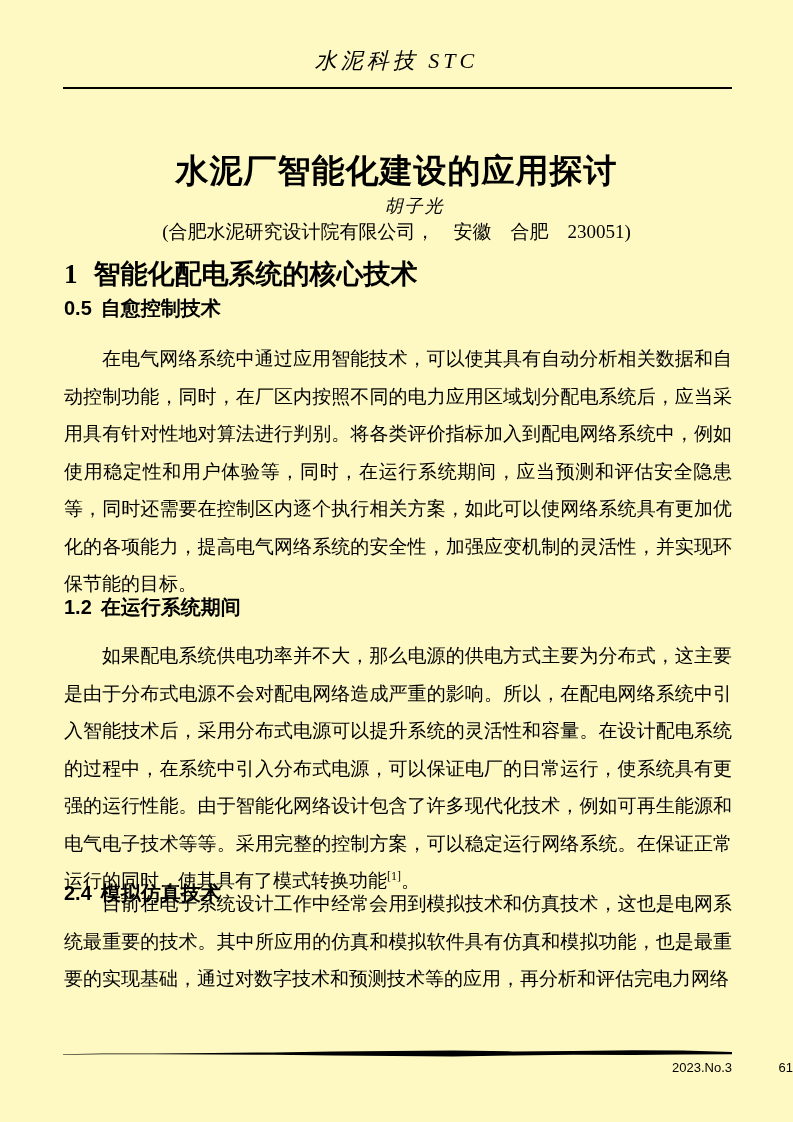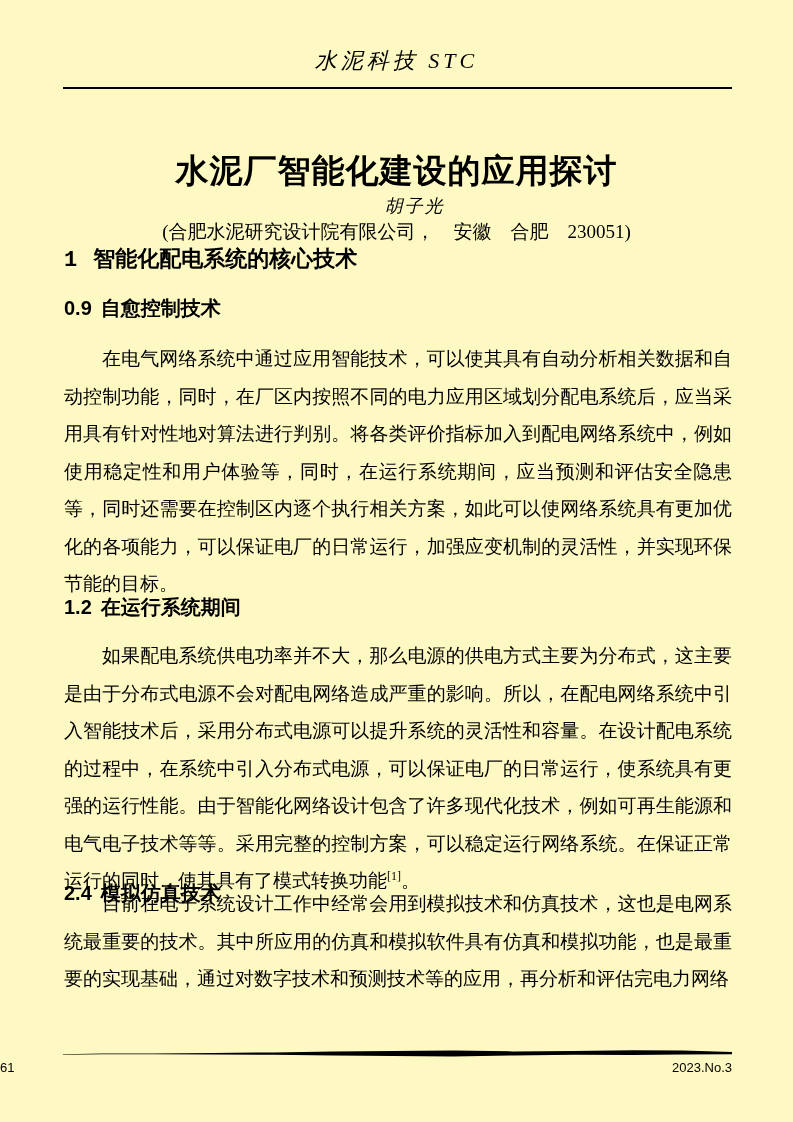--- a/index.html
+++ b/index.html
@@ -54,24 +54,24 @@
     position: absolute;
     top: 219px; left: 0; right: 0;
     text-align: center;
     font-size: 19px;
   }
 
   
   .content { position: absolute; left: 64px; width: 668px; }
 
   .sec-h1 {
-    top: 244px;
-    font-family: Liberation Mono, monospace;
+    top: 256px;
+    font-family: Liberation Serif, serif;
     font-weight: 700;
-    font-size: 22px;
+    font-size: 27px;
   }
   .sec-h1 .sec-num { margin-right: 16px; }
 
   .sec-h2 {
     font-family: "Liberation Sans", "DejaVu Sans", sans-serif;
     font-weight: 700;
     font-size: 20px;
   }
   .sec-h2 .sec-num { margin-right: 9px; }
   .h2-1 { top: 295px; }
@@ -98,23 +98,24 @@
   
   .footer-rule-svg {
     position: absolute;
     top: 1049px; left: 63px;
     width: 669px; height: 10px;
     display: block;
   }
   .footer-page-number {
     position: absolute;
     top: 1060px; left: 0; right: 0;
-    text-align: left;
+    text-align: right;
     font-size: 13px;
     font-family: "Liberation Sans", "DejaVu Sans", sans-serif;
+    padding-left: 15px;
   }
   .footer-issue {
     position: absolute;
     top: 1060px; right: 61px;
     font-size: 13px;
     font-family: "Liberation Sans", "DejaVu Sans", sans-serif;
   }
 </style>
 </head>
 <body>
@@ -126,23 +127,23 @@
 
   <h1 class="article-title">水泥厂智能化建设的应用探讨</h1>
   <div class="author">胡子光</div>
   <div class="affiliation">(合肥水泥研究设计院有限公司，　安徽　合肥　230051)</div>
 
   <div class="content sec-h1">
     <span class="sec-num">1</span><span>智能化配电系统的核心技术</span>
   </div>
 
   <div class="content sec-h2 h2-1">
-    <span class="sec-num">0.9</span><span>自愈控制技术</span>
+    <span class="sec-num">0.5</span><span>自愈控制技术</span>
   </div>
-  <p class="content body-par p-1">在电气网络系统中通过应用智能技术，可以使其具有自动分析相关数据和自动控制功能，同时，在厂区内按照不同的电力应用区域划分配电系统后，应当采用具有针对性地对算法进行判别。将各类评价指标加入到配电网络系统中，例如使用稳定性和用户体验等，同时，在运行系统期间，应当预测和评估安全隐患等，同时还需要在控制区内逐个执行相关方案，如此可以使网络系统具有更加优化的各项能力，可以保证电厂的日常运行，加强应变机制的灵活性，并实现环保节能的目标。</p>
+  <p class="content body-par p-1">在电气网络系统中通过应用智能技术，可以使其具有自动分析相关数据和自动控制功能，同时，在厂区内按照不同的电力应用区域划分配电系统后，应当采用具有针对性地对算法进行判别。将各类评价指标加入到配电网络系统中，例如使用稳定性和用户体验等，同时，在运行系统期间，应当预测和评估安全隐患等，同时还需要在控制区内逐个执行相关方案，如此可以使网络系统具有更加优化的各项能力，提高电气网络系统的安全性，加强应变机制的灵活性，并实现环保节能的目标。</p>
 
   <div class="content sec-h2 h2-2">
     <span class="sec-num">1.2</span><span>在运行系统期间</span>
   </div>
   <p class="content body-par p-2"><span>如果配电系统供电功率并不大，那么电源的供电方式主要为分布式，这主要是由于分布式电源不会对配电网络造成严重的影响。所以，在配电网络系统中引入智能技术后，采用分布式电源可以提升系统的灵活性和容量。在设计配电系统的过程中，在系统中引入分布式电源，可以保证电厂的日常运行，使系统具有更强的运行性能。由于智能化网络设计包含了许多现代化技术，例如可再生能源和电气电子技术等等。采用完整的控制方案，可以稳定运行网络系统。在保证正常运行的同时，使其具有了模式转换功能</span><sup class="ref-sup">[1]</sup><span>。</span></p>
 
   <div class="content sec-h2 h2-3">
     <span class="sec-num">2.4</span><span>模拟仿真技术</span>
   </div>
   <p class="content body-par p-3">目前在电子系统设计工作中经常会用到模拟技术和仿真技术，这也是电网系统最重要的技术。其中所应用的仿真和模拟软件具有仿真和模拟功能，也是最重要的实现基础，通过对数字技术和预测技术等的应用，再分析和评估完电力网络</p>

